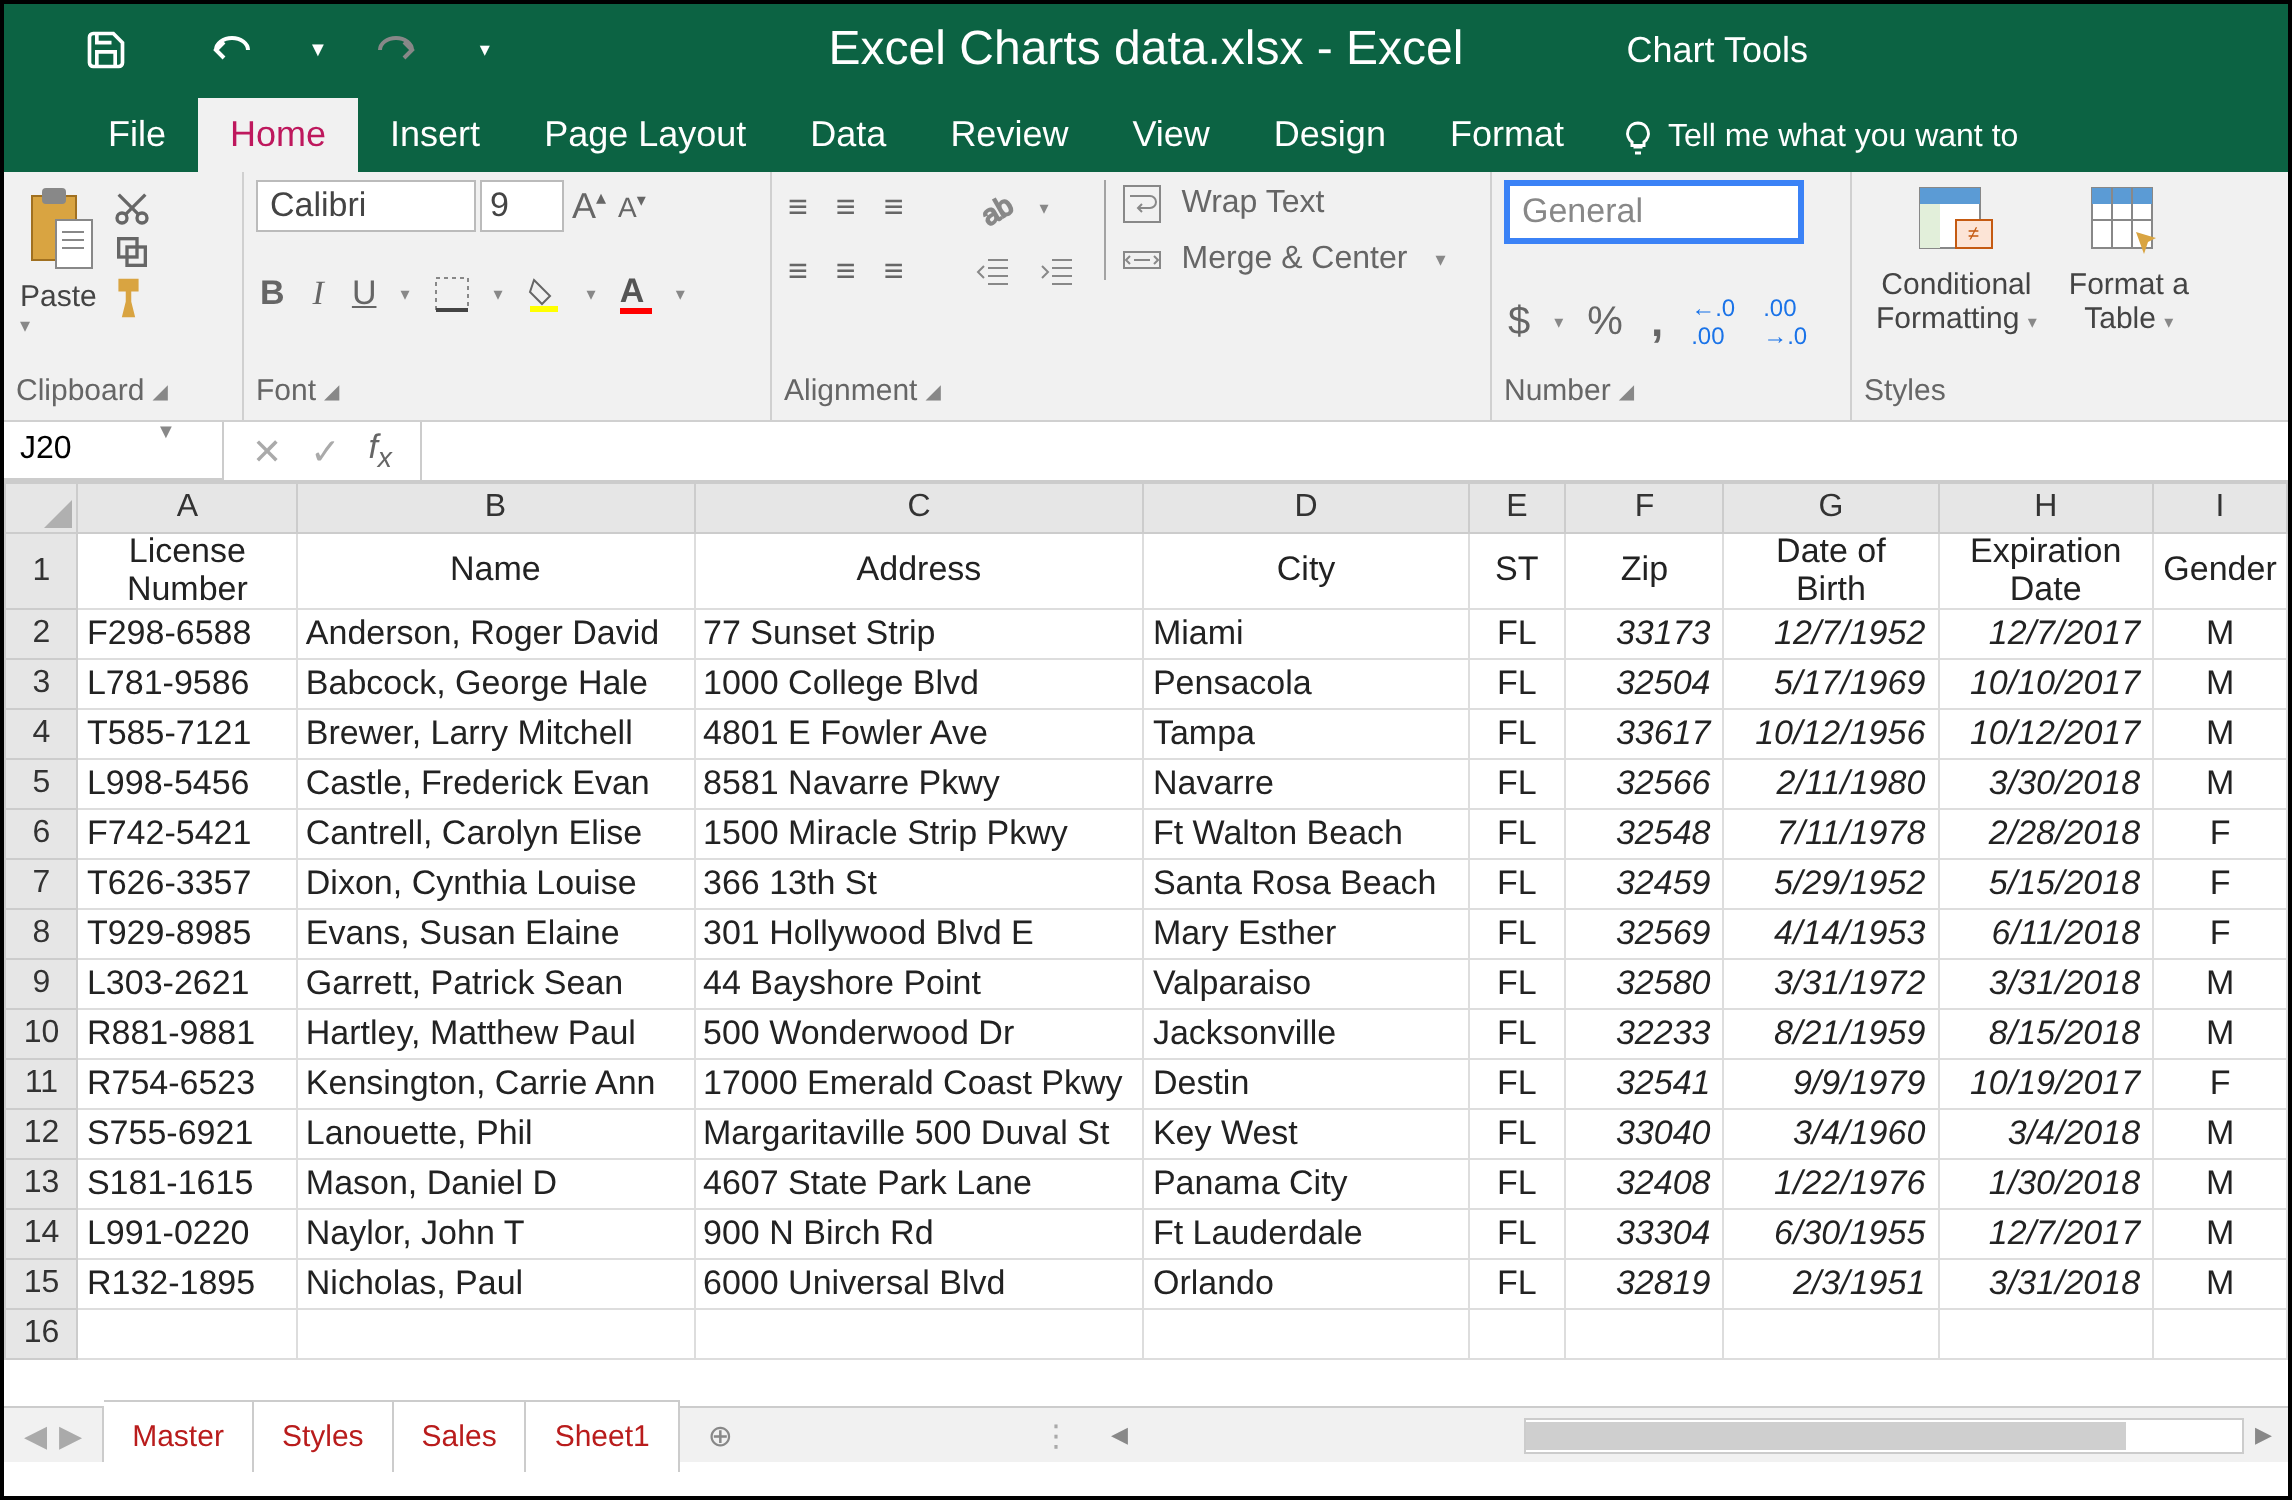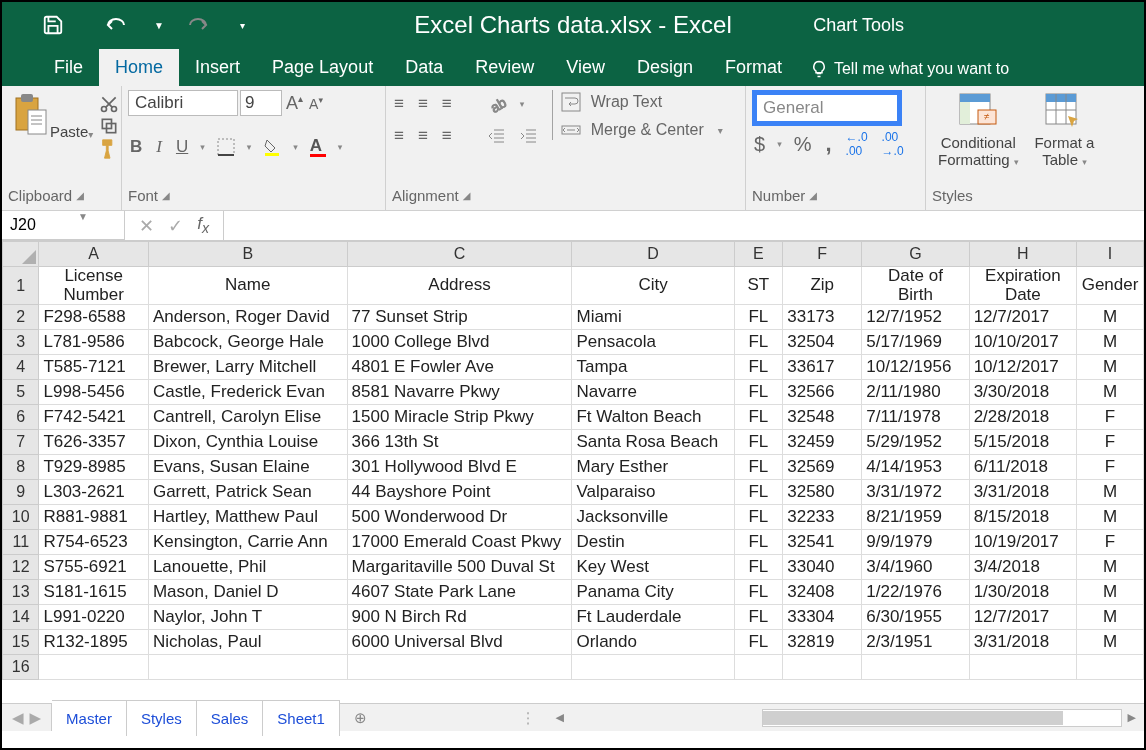--- a/index.html
+++ b/index.html
@@ -8,69 +8,69 @@
 
 .titlebar { background: #0c6343; height: 46px; display: flex; align-items: center; color: #fff; position: relative; }
 .titlebar .save-icon { margin-left: 40px; }
 .titlebar .undo-group { margin-left: 40px; display: flex; align-items: center; gap: 20px; }
 .titlebar .title { position: absolute; left: 50%; transform: translateX(-50%); font-size: 24px; font-weight: 300; }
 .titlebar .chart-tools { position: absolute; right: 240px; font-size: 18px; font-weight: 300; }
 
 
 .tabs { background: #0c6343; height: 38px; display: flex; align-items: flex-end; color: #fff; padding-left: 36px; }
 .tab { padding: 8px 16px; font-size: 18px; cursor: pointer; }
-.tab.active { background: #f1f1f1; color: #0369a1; }
+.tab.active { background: #f1f1f1; color: #be185d; }
 .tell-me { display: flex; align-items: center; padding: 8px 12px; gap: 6px; }
 
 
 .ribbon { background: #f1f1f1; border-bottom: 1px solid #d0d0d0; height: 125px; display: flex; }
 .group { border-right: 1px solid #d0d0d0; padding: 4px 6px; display: flex; flex-direction: column; justify-content: space-between; }
 .group-body { display: flex; gap: 4px; flex: 1; align-items: flex-start; }
 .group-label { text-align: center; font-size: 15px; color: #666; padding: 2px 0; display: flex; align-items: center; gap: 4px; }
 .dialog-launcher { font-size: 10px; color: #888; }
 
-.paste-btn { display: flex; align-items: flex-end; padding: 2px; }
+.paste-btn { display: flex; flex-direction: column; align-items: flex-start; padding: 2px; }
 .paste-label { font-size: 15px; color: #444; }
 .clip-side { display: flex; flex-direction: column; gap: 2px; padding-top: 4px; }
 
 .font-row1 { display: flex; align-items: center; gap: 2px; margin-bottom: 18px; }
 .font-name { border: 1px solid #bbb; background: #fff; width: 110px; height: 26px; font-size: 17px; padding: 1px 6px; color: #444; }
 .font-size { border: 1px solid #bbb; background: #fff; width: 42px; height: 26px; font-size: 17px; padding: 1px 4px; color: #444; }
 .row2 { display: flex; gap: 10px; align-items: center; }
 .btn-icon { color: #666; font-size: 17px; cursor: pointer; padding: 2px; }
 
-.num-fmt { border: 5px solid #3b82f6; background: #fff; width: 150px; height: 26px; font-size: 17px; padding: 13px 6px; color: #888; margin-bottom: 2px; }
+.num-fmt { border: 3px solid #3b82f6; background: #fff; width: 150px; height: 26px; font-size: 17px; padding: 13px 6px; color: #888; margin-bottom: 23px; }
 
 .big-btn { display: flex; flex-direction: column; align-items: center; padding: 2px 6px; font-size: 15px; color: #444; }
 .big-btn svg { margin-bottom: 2px; }
 
 
 .formula-row { display: flex; height: 30px; border-bottom: 1px solid #ccc; align-items: stretch; }
-.name-box { width: 123px; border: 1px solid #ccc; border-top: none; border-left: none; display: flex; font-size: 16px; }
+.name-box { width: 110px; border: 1px solid #ccc; border-top: none; border-left: none; display: flex; font-size: 16px; }
 .name-box input { border: none; width: 70px; padding-left: 8px; font-size: 16px; outline: none; }
 .name-box .dd { color: #888; padding: 0 6px; font-size: 10px; }
 .fx-btns { display: flex; align-items: center; gap: 14px; padding: 0 14px; border-right: 1px solid #ccc; color: #aaa; }
 .fx-input { flex: 1; border: none; outline: none; padding-left: 8px; font-size: 16px; }
 
 
 .grid-area { height: 462px; overflow: hidden; position: relative; }
 table.sheet { border-collapse: collapse; width: 100%; font-size: 17px; color: #222; }
 table.sheet th { background: #e6e6e6; border: 1px solid #ccc; font-weight: normal; color: #333; height: 25px; font-size: 16px; }
 table.sheet td { border: 1px solid #ddd; height: 25px; padding: 0 4px; white-space: nowrap; overflow: hidden; }
 table.sheet td.rh { background: #e6e6e6; border: 1px solid #ccc; text-align: center; color: #333; width: 36px; font-size: 16px; }
 table.sheet .corner { background: #e6e6e6; border: 1px solid #ccc; width: 36px; position: relative; }
 table.sheet .corner::after { content: ''; position: absolute; right: 2px; bottom: 2px; border: 7px solid transparent; border-right-color: #b0b0b0; border-bottom-color: #b0b0b0; }
 .hdr-row td { text-align: center; height: 42px; line-height: 1.1; }
 .c-center { text-align: center; }
-.c-right { text-align: left; padding-right: 6px !important; }
+.c-right { text-align: right; padding-right: 6px !important; font-style: italic; }
 
 
 .sheet-tabs { height: 28px; border-top: 1px solid #ccc; display: flex; align-items: center; font-size: 15px; background: #f1f1f1; }
 .nav-arrows { padding: 0 10px; display: flex; gap: 6px; color: #aaa; border-right: 1px solid #ccc; height: 100%; align-items: center; }
-.stab { padding: 9px 14px; border-right: 1px solid #ccc; background: #fff; color: #1d4ed8; cursor: pointer; border-top: 1px solid #ccc; }
+.stab { padding: 9px 14px; border-right: 1px solid #ccc; background: #fff; color: #b91c1c; cursor: pointer; border-top: 1px solid #ccc; }
 .stab-add { padding: 0 14px; color: #888; cursor: pointer; }
 .hscroll { margin-left: auto; width: 360px; height: 18px; border: 1px solid #ccc; display: flex; align-items: center; background: #fff; margin-right: 6px; }
 .hscroll .thumb { width: 300px; height: 14px; background: #cfcfcf; }
 
 svg { display: block; }
 </style>
 </head>
 <body>
 
 <div class="titlebar">

